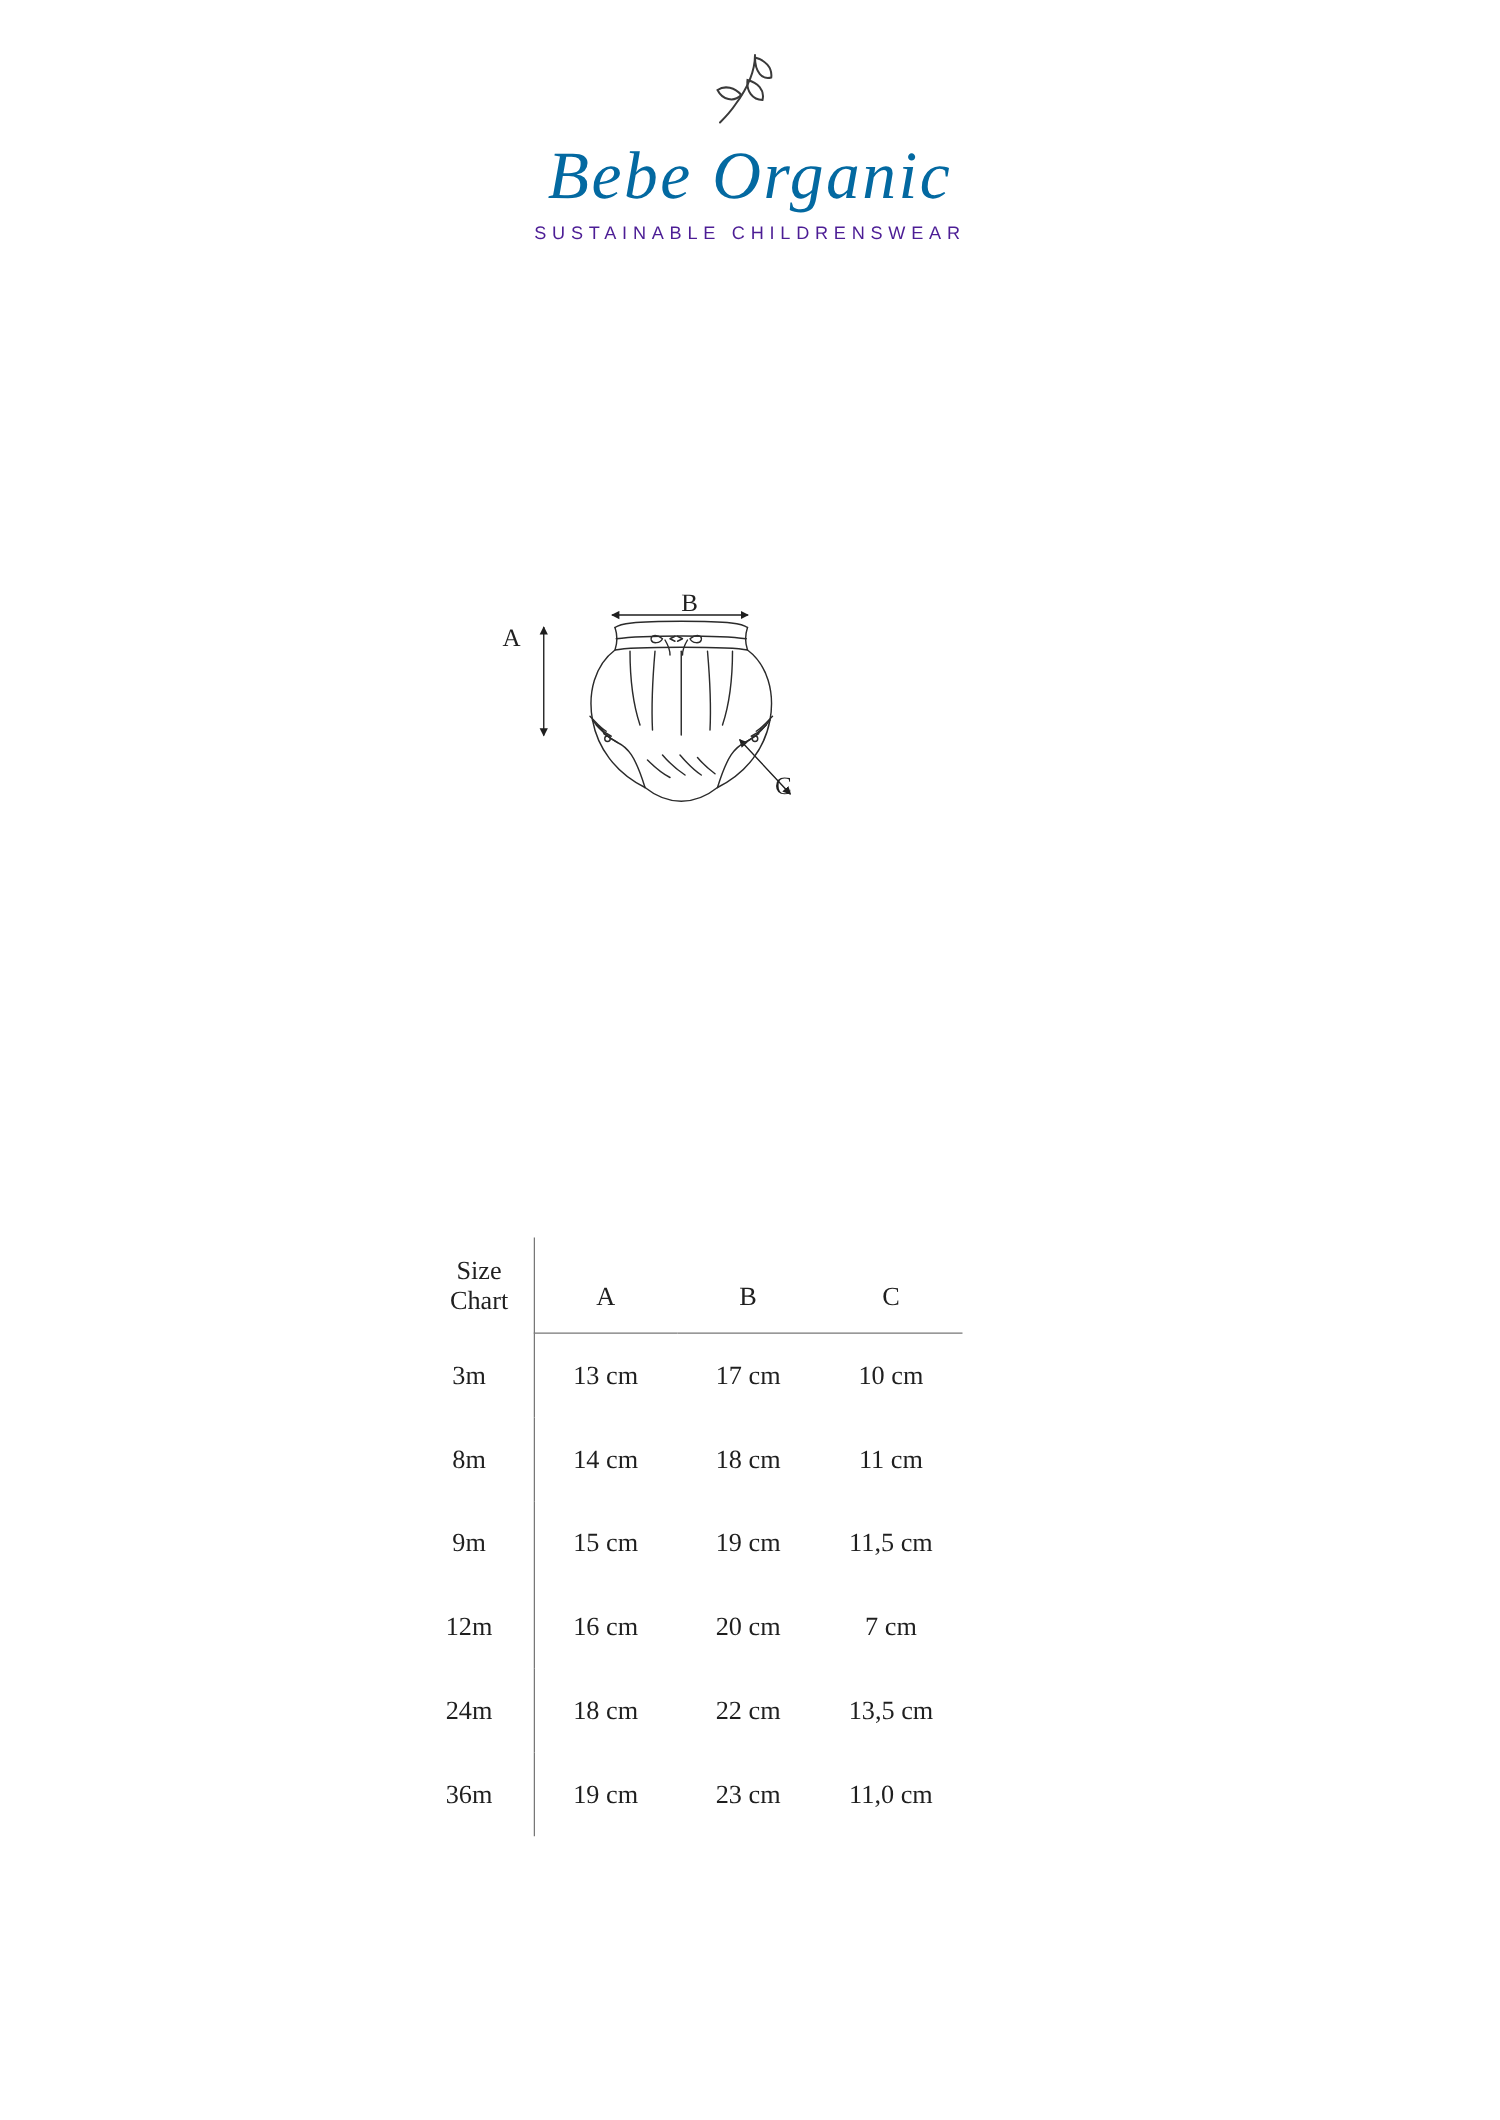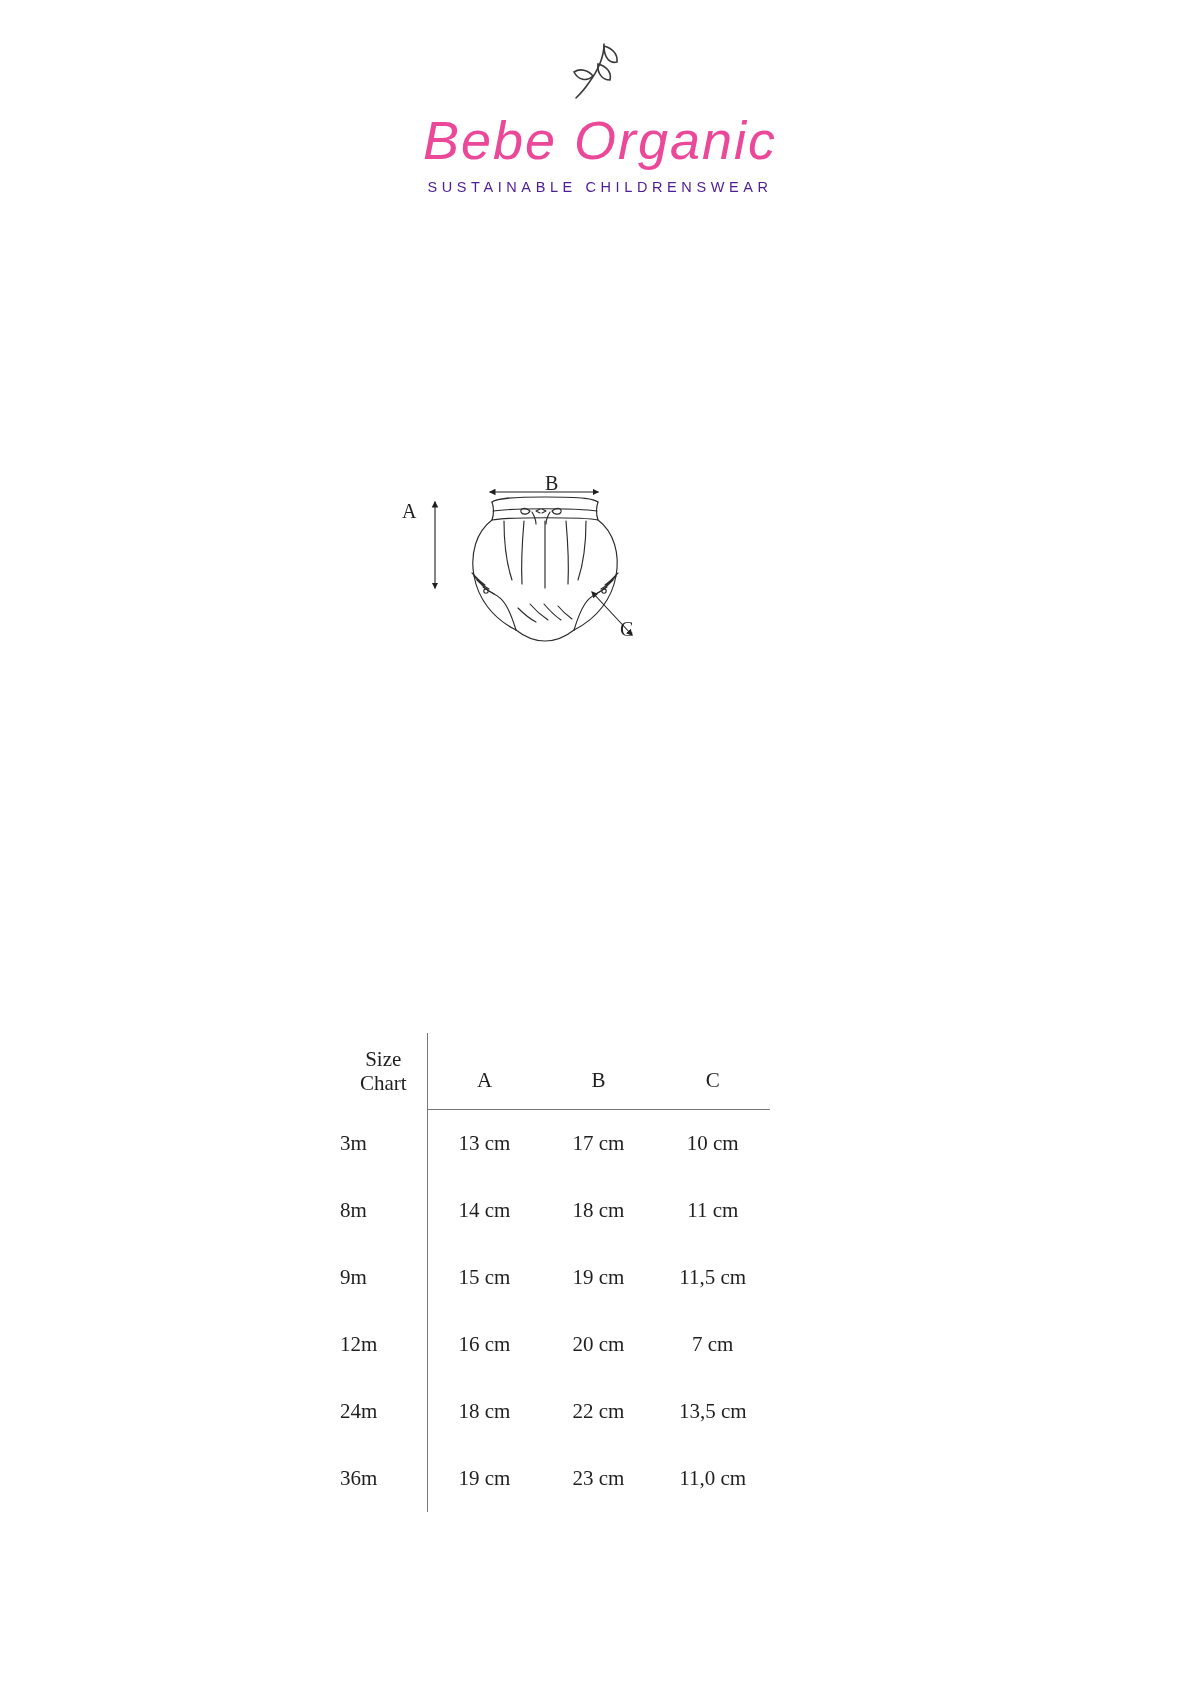--- a/index.html
+++ b/index.html
@@ -24,25 +24,25 @@
     width: 1200px;
     text-align: center;
   }
   .brand-mark {
     display: block;
     margin: 0 auto 10px auto;
     width: 80px;
     height: 62px;
   }
   .brand-name {
-    font-family: Liberation Sans, sans-serif;
+    font-family: Liberation Serif, serif;
     font-style: italic;
     font-size: 54px;
     letter-spacing: 2px;
-    color: #ec4899;
+    color: #0369a1;
     line-height: 1.05;
     font-weight: 400;
   }
   .brand-tagline {
     margin-top: 10px;
     font-family: "Liberation Sans", sans-serif;
     font-size: 14.5px;
     letter-spacing: 4.6px;
     color: #4c1d95;
   }
@@ -63,41 +63,41 @@
     font-size: 20px;
     color: #1f1f1f;
   }
   .dim-a { left: 22px;  top: 20px; }
   .dim-b { left: 165px; top: -8px; }
   .dim-c { left: 240px; top: 138px; }
 
   
   .size-chart {
     position: absolute;
-    top: 1033px;
+    top: 990px;
     left: 340px;
     width: 430px;
   }
   table.sc {
     border-collapse: collapse;
     width: 430px;
     font-family: "Liberation Serif", serif;
     font-size: 21px;
     color: #1f1f1f;
   }
   table.sc th, table.sc td {
     padding: 0;
     font-weight: 400;
     text-align: center;
     height: 67px;
     vertical-align: middle;
   }
   table.sc .col-size {
     width: 72px;
-    text-align: left;
+    text-align: center;
     padding-right: 16px;
   }
   table.sc thead .col-size {
     line-height: 1.15;
     font-size: 21px;
     vertical-align: middle;
     text-align: center;
     padding-right: 0;
   }
   table.sc thead th.hdr {

